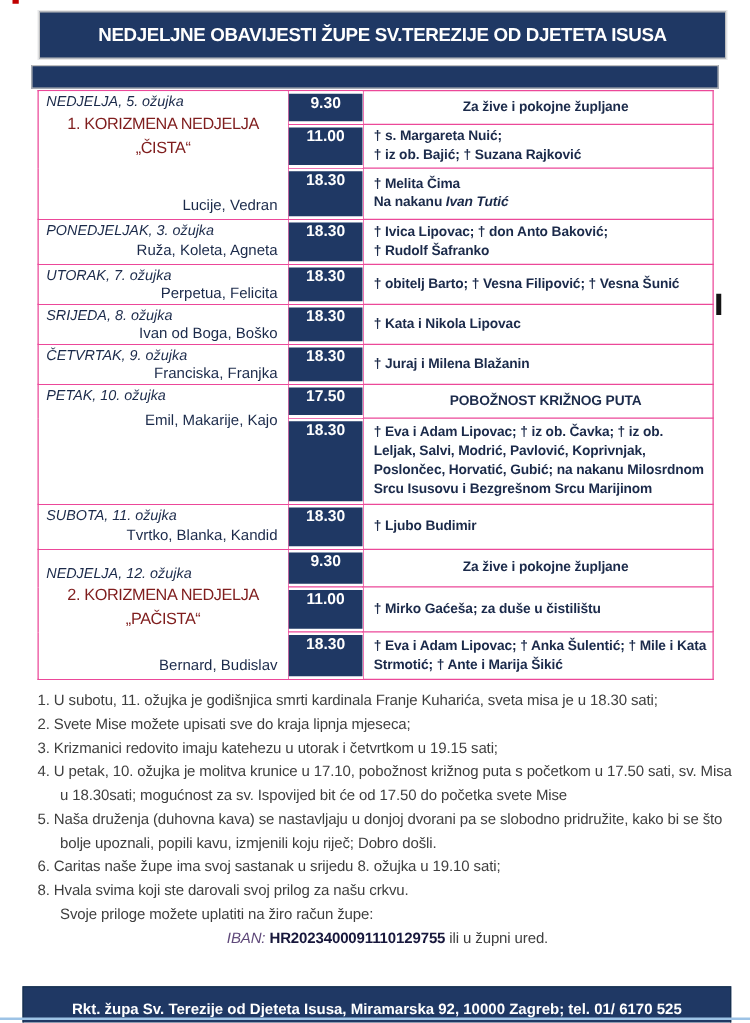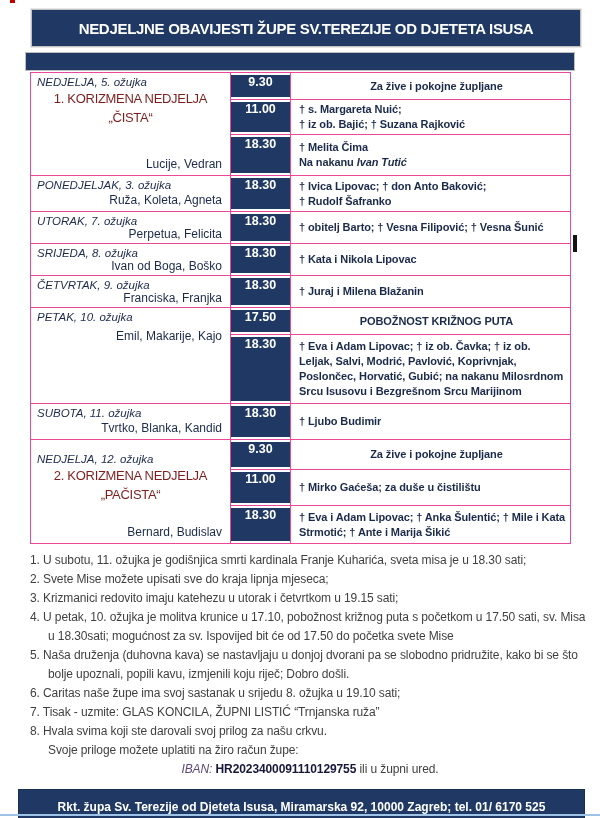--- a/index.html
+++ b/index.html
@@ -289,21 +289,20 @@
 
   <div class="cursor-artifact"></div>
 
   <div class="notes">
     <div class="note"><span>1.</span> <span>U subotu, 11. ožujka je godišnjica smrti kardinala Franje Kuharića, sveta misa je u 18.30 sati;</span></div>
     <div class="note"><span>2.</span> <span>Svete Mise možete upisati sve do kraja lipnja mjeseca;</span></div>
     <div class="note"><span>3.</span> <span>Krizmanici redovito imaju katehezu u utorak i četvrtkom u 19.15 sati;</span></div>
     <div class="note"><span>4.</span> <span>U petak, 10. ožujka je molitva krunice u 17.10, pobožnost križnog puta s početkom u 17.50 sati, sv. Misa u 18.30sati; mogućnost za sv. Ispovijed bit će od 17.50 do početka svete Mise</span></div>
     <div class="note"><span>5.</span> <span>Naša druženja </span><span class="it">(duhovna kava)</span><span> se nastavljaju u donjoj dvorani pa se slobodno pridružite, kako bi se što bolje upoznali, popili kavu, izmjenili koju riječ; Dobro došli.</span></div>
     <div class="note"><span>6.</span> <span>Caritas naše župe ima svoj sastanak u srijedu 8. ožujka u 19.10 sati;</span></div>
-    <div class="note"><span>7.</span> <span>Tisak - uzmite: GLAS KONCILA, ŽUPNI LISTIĆ “Trnjanska ruža”</span></div>
     <div class="note"><span>8.</span> <span>Hvala svima koji ste darovali svoj prilog za našu crkvu.</span></div>
     <div class="note-sub">Svoje priloge možete uplatiti na žiro račun župe:</div>
     <div class="note-iban">
       <span class="iban-label">IBAN:</span>
       <span class="iban-value">HR2023400091110129755</span><span> ili u župni ured.</span>
     </div>
   </div>
 
   <div class="footer-bar">
     <span>Rkt. župa Sv. Terezije od Djeteta Isusa, Miramarska 92, 10000 Zagreb; tel. 01/ 6170 525</span>

